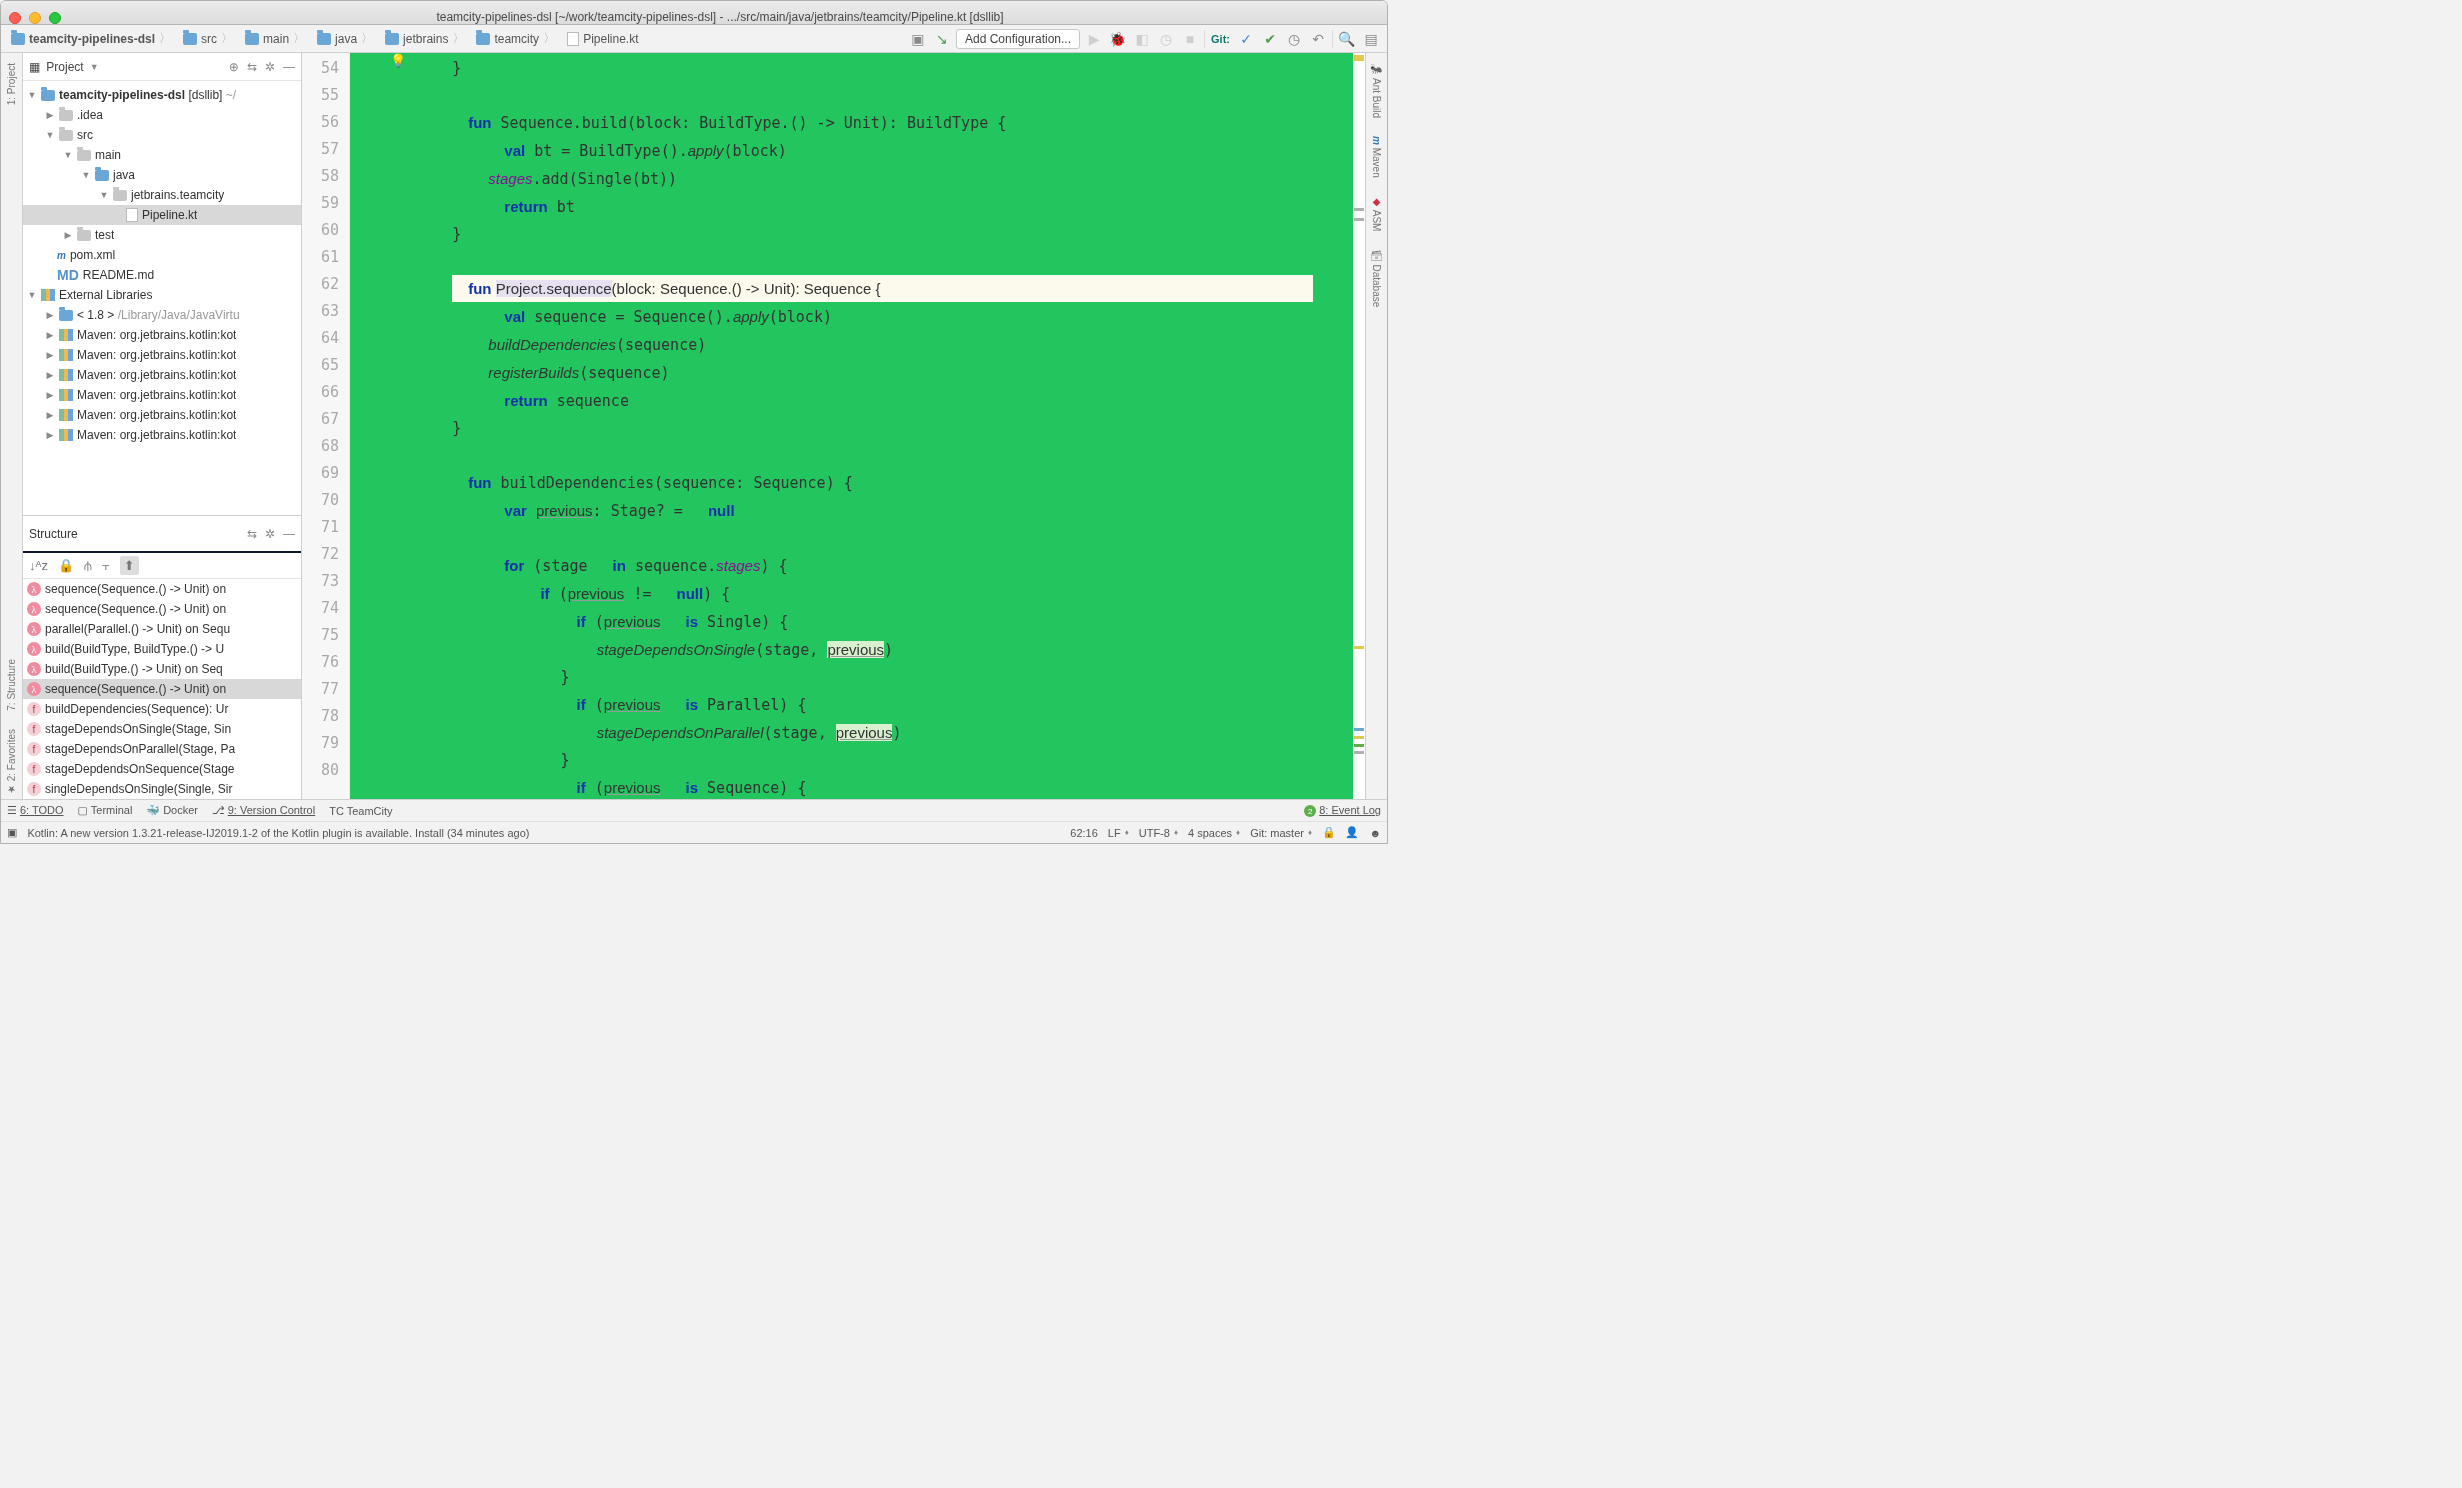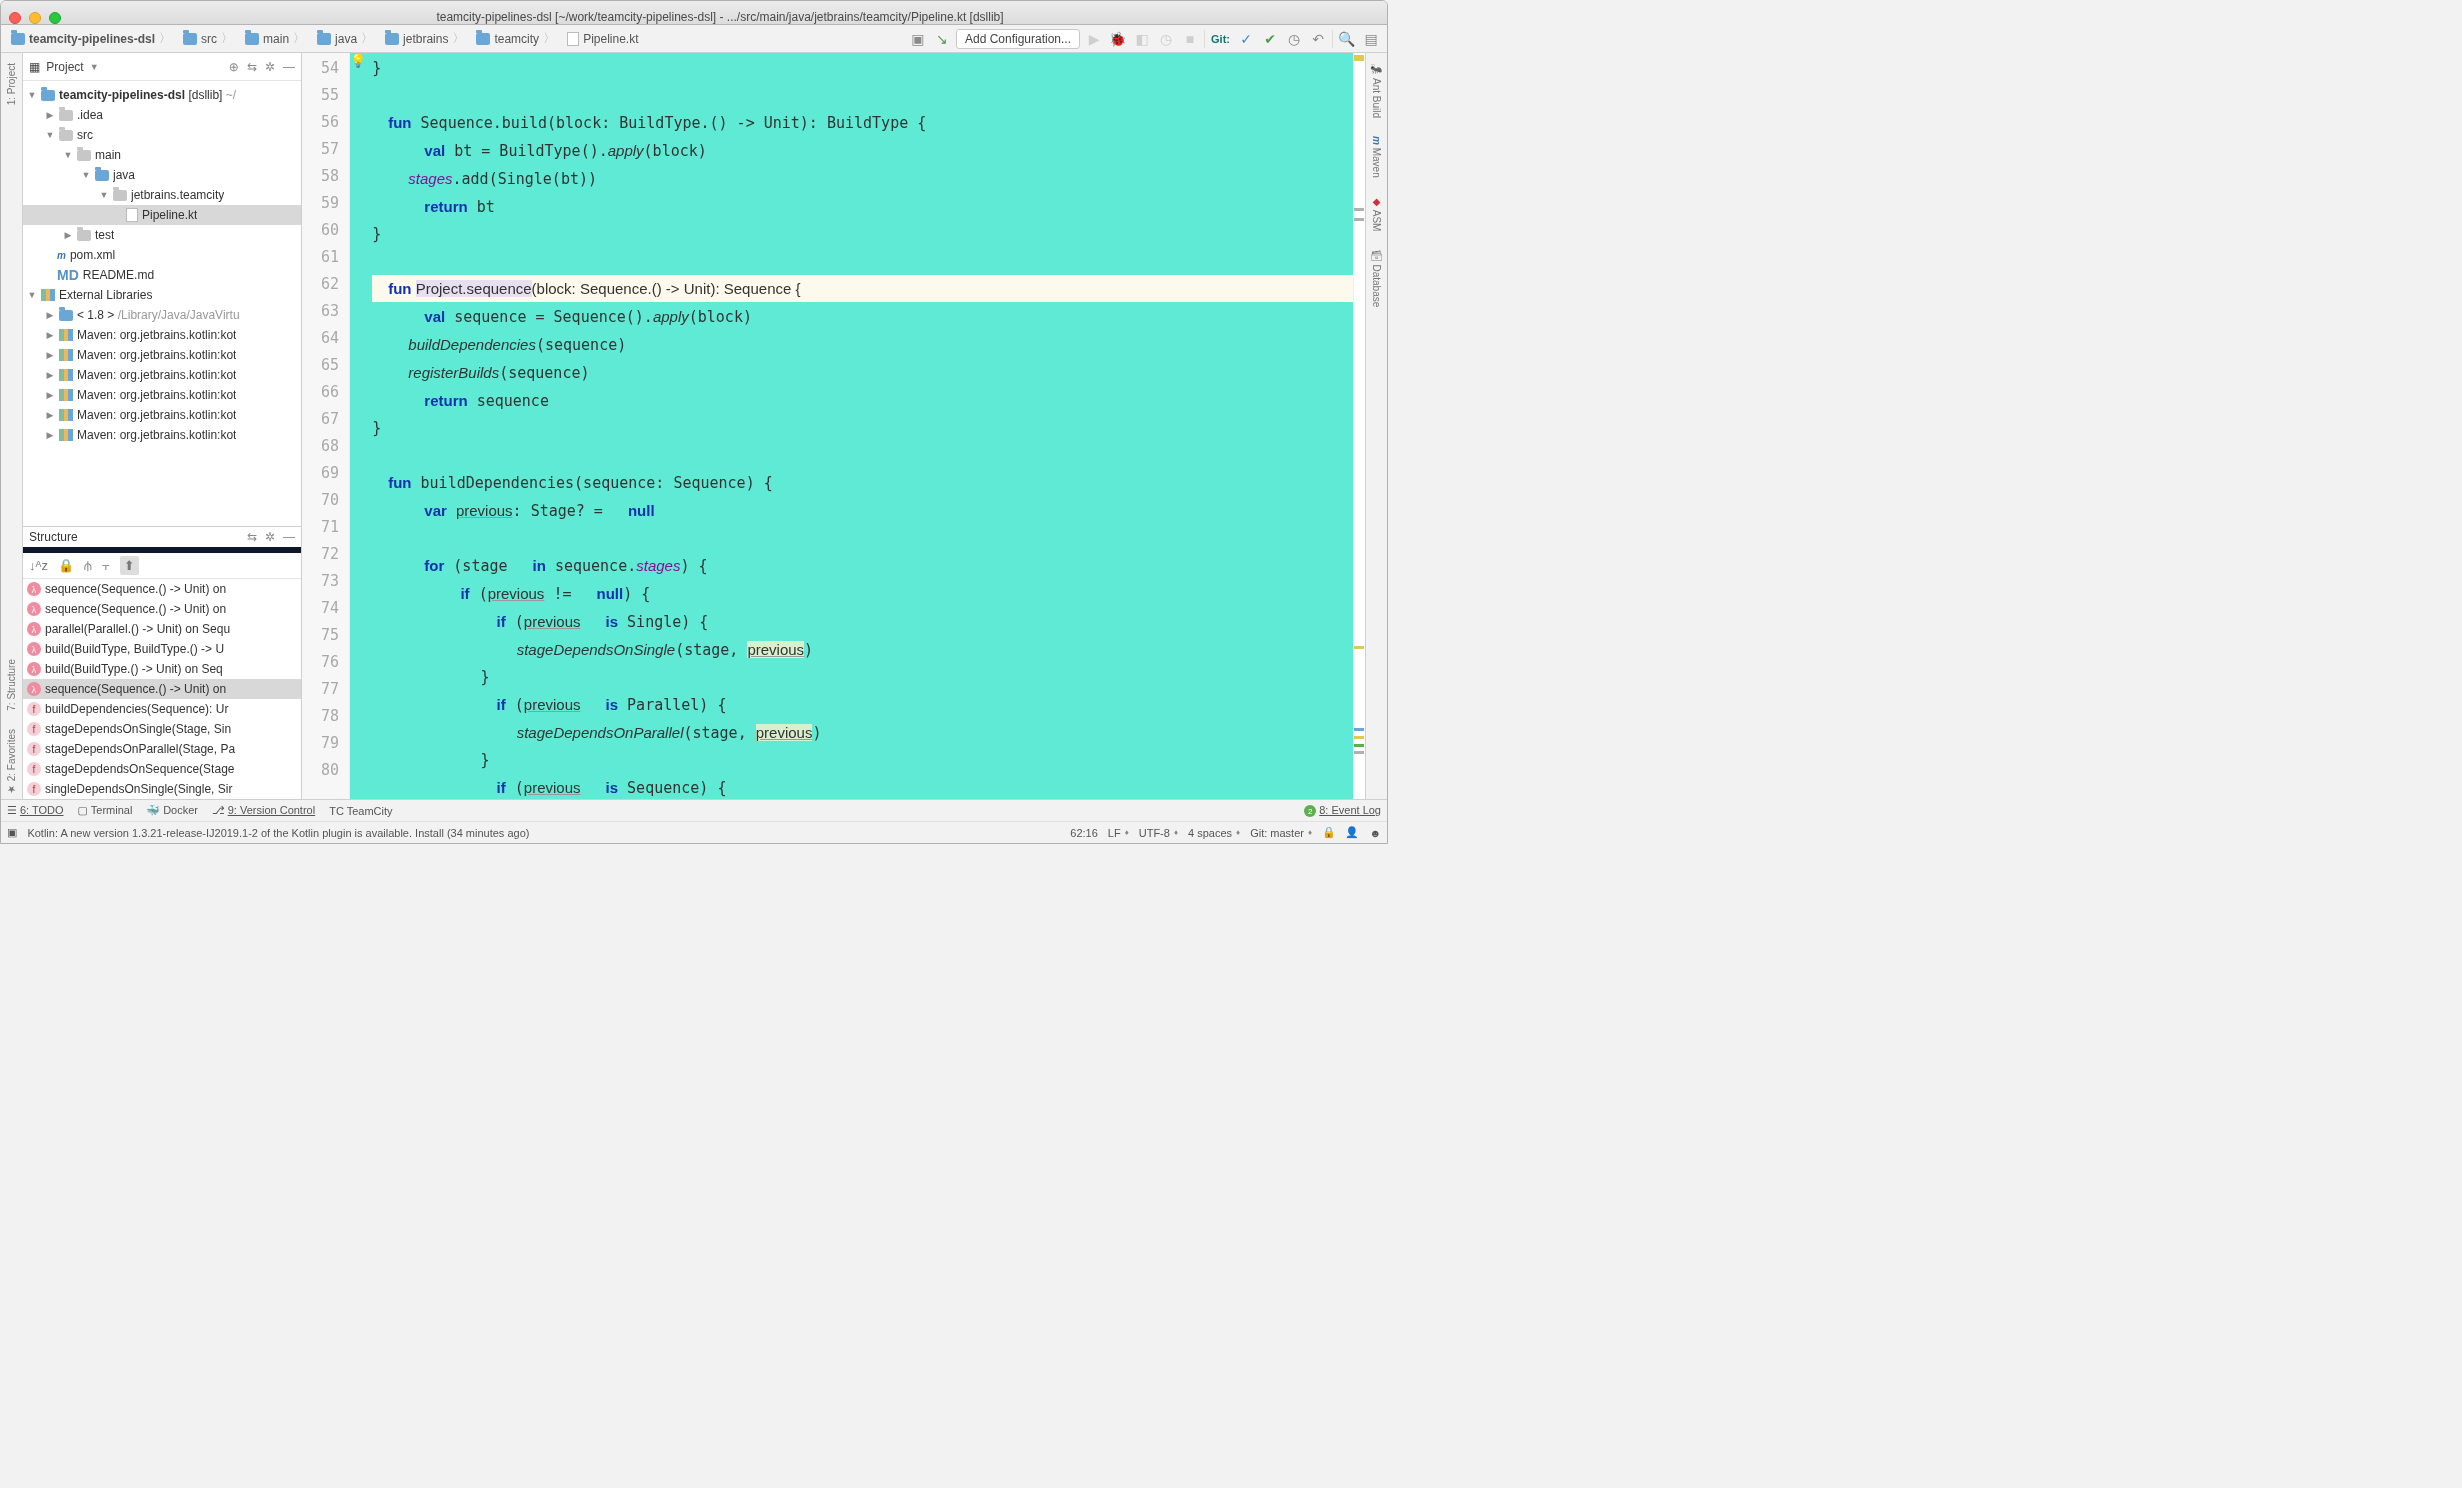--- a/index.html
+++ b/index.html
@@ -44,31 +44,31 @@
 .tree-arrow { width:10px; text-align:center; color:#888; font-size:9px; }
 .folder-grey { width:14px; height:11px; background:#c7c7c7; border-radius:2px; display:inline-block; position:relative; }
 .folder-grey::before { content:''; position:absolute; top:-3px; left:0; width:6px; height:3px; background:#c7c7c7; border-radius:1px 1px 0 0;}
 .folder-blue { width:14px; height:11px; background:#6aa6d6; border-radius:2px; display:inline-block; position:relative; }
 .folder-blue::before { content:''; position:absolute; top:-3px; left:0; width:6px; height:3px; background:#6aa6d6; border-radius:1px 1px 0 0;}
 .file-icon { width:12px; height:14px; background:#fff; border:1px solid #bbb; position:relative; display:inline-block;}
 .lib-icon { width:14px; height:12px; display:inline-block; background:linear-gradient(90deg,#7fbca0 33%,#f0b756 33% 66%,#6aa6d6 66%);}
 .tree-label { overflow:hidden; text-overflow:ellipsis; }
 .muted { color:#999; }
 
-.structure-head { height:27px; border-top:1px solid #cfcfcf; border-bottom:6px solid #0f172a; display:flex; align-items:center; padding:0 6px; font-size:12px; }
+.structure-head { height:38px; border-top:1px solid #cfcfcf; border-bottom:2px solid #0f172a; display:flex; align-items:center; padding:0 6px; font-size:12px; }
 .structure-head .icons { margin-left:auto; display:flex; gap:8px; color:#8a8a8a; }
 .structure-tools { height:26px; border-bottom:1px solid #e5e5e5; display:flex; align-items:center; gap:10px; padding:0 6px; color:#777; }
 .structure-list { flex:0 0 auto; overflow:auto; font-size:12px;}
 .struct-row { display:flex; align-items:center; height:20px; padding:0 4px; gap:4px; white-space:nowrap; cursor:default;}
 .struct-row.selected { background:#d8d8d8; }
 .lambda-icon { width:14px; height:14px; border-radius:50%; background:#f08ca0; color:#fff; display:inline-flex; align-items:center; justify-content:center; font-size:10px; font-family: serif; }
 .fn-icon { width:14px; height:14px; border-radius:50%; background:#f2d0d6; color:#b34; display:inline-flex; align-items:center; justify-content:center; font-size:10px; }
 
 
-.editor { flex:1; display:flex; min-height:0; background:#5eead4; position:relative; }
+.editor { flex:1; display:flex; min-height:0; background:#22c55e; position:relative;gap:40px; }
 .gutter { width:48px; background:#f7f7f7; border-right:1px solid #ececec; text-align:right; padding-right:10px; font-family: Menlo, monospace; font-size:15px; color:#a9a9a9; line-height:27px; padding-top:2px;}
 .code { flex:1; font-family: Menlo, monospace; font-size:15px; line-height:27px; padding-top:2px; white-space:pre; overflow:hidden; padding-left:6px;}
 .kw { color:#1232ac; font-weight:bold;margin-left:16px;}
 .ital { font-style:italic; }
 .prop { color:#871094;}
 .hl-line { background:#fcfaed; display:inline-block; width:100%;}
 .hl-word { background:#e6e0f0;}
 .hl-green { background:#d9f0cf;}
 .under { text-decoration: underline; text-decoration-color:#999;}
 .err-stripe { width:12px; background:#fff; border-left:1px solid #eee; position:relative;}

